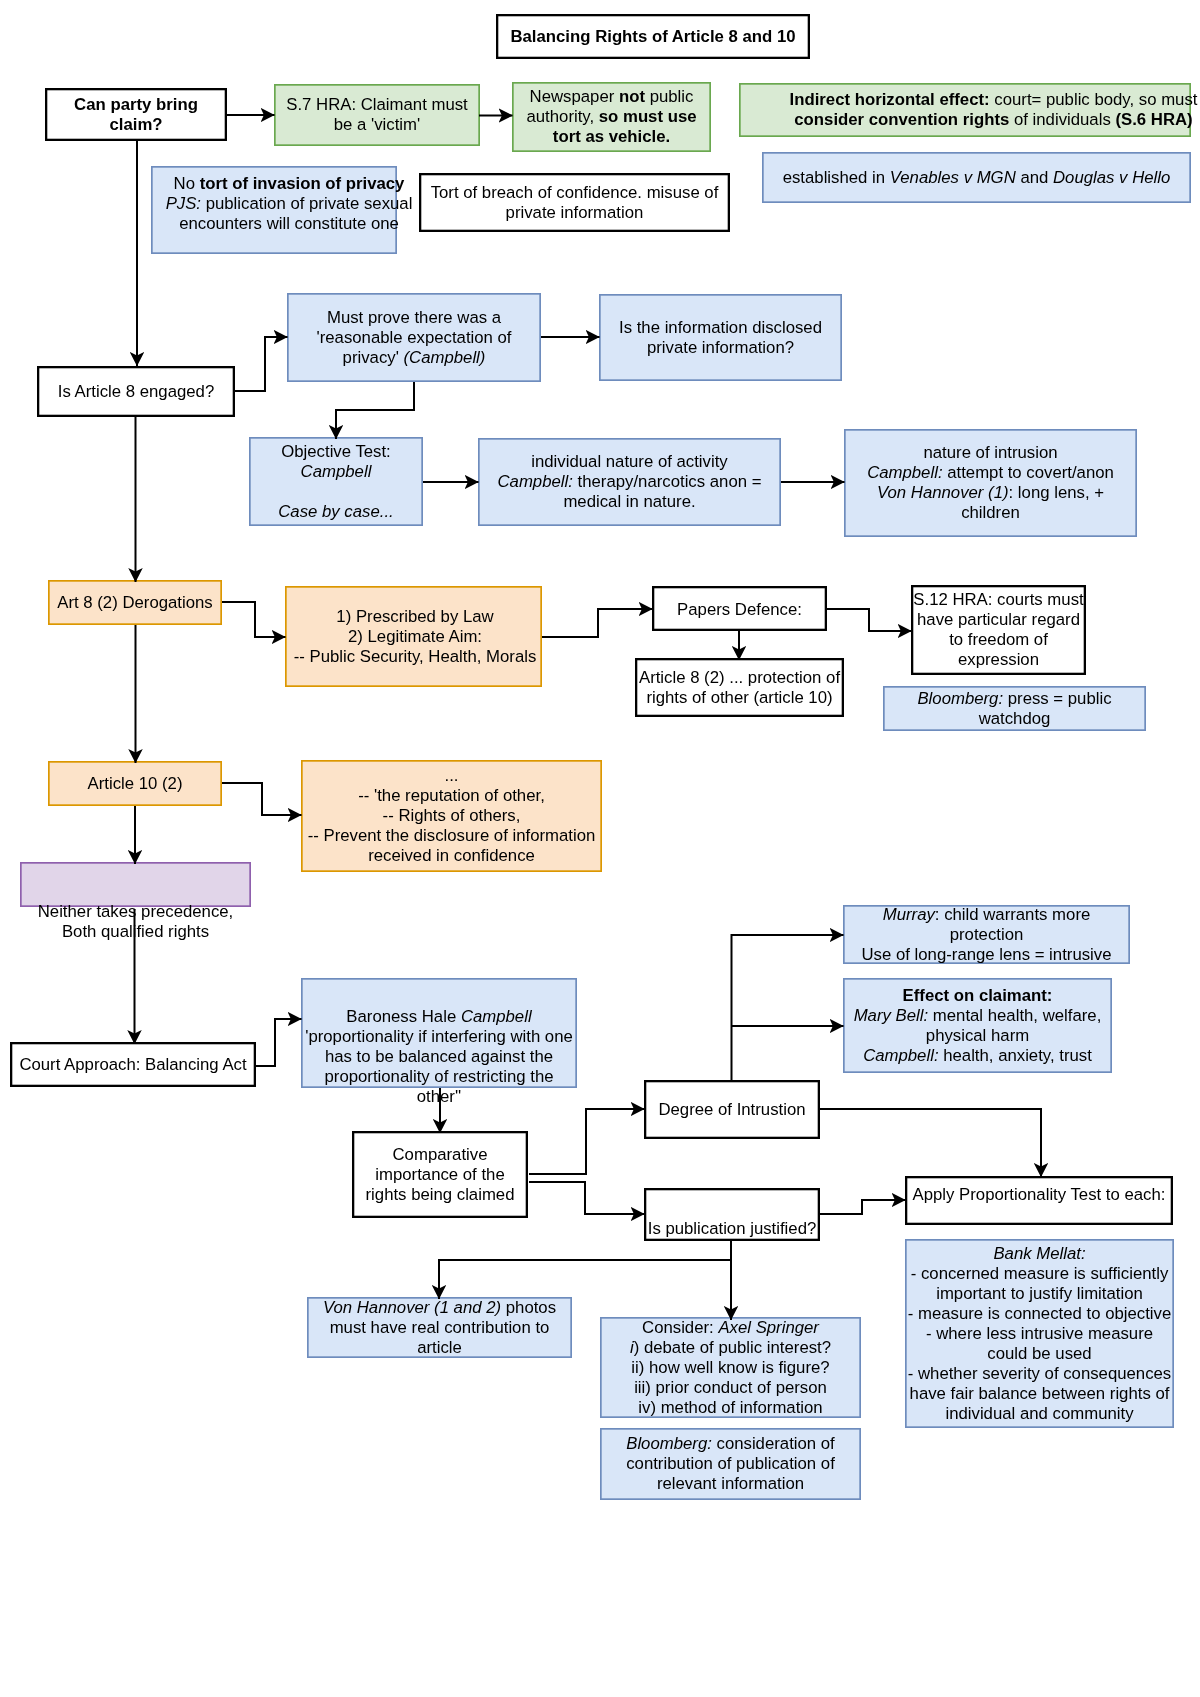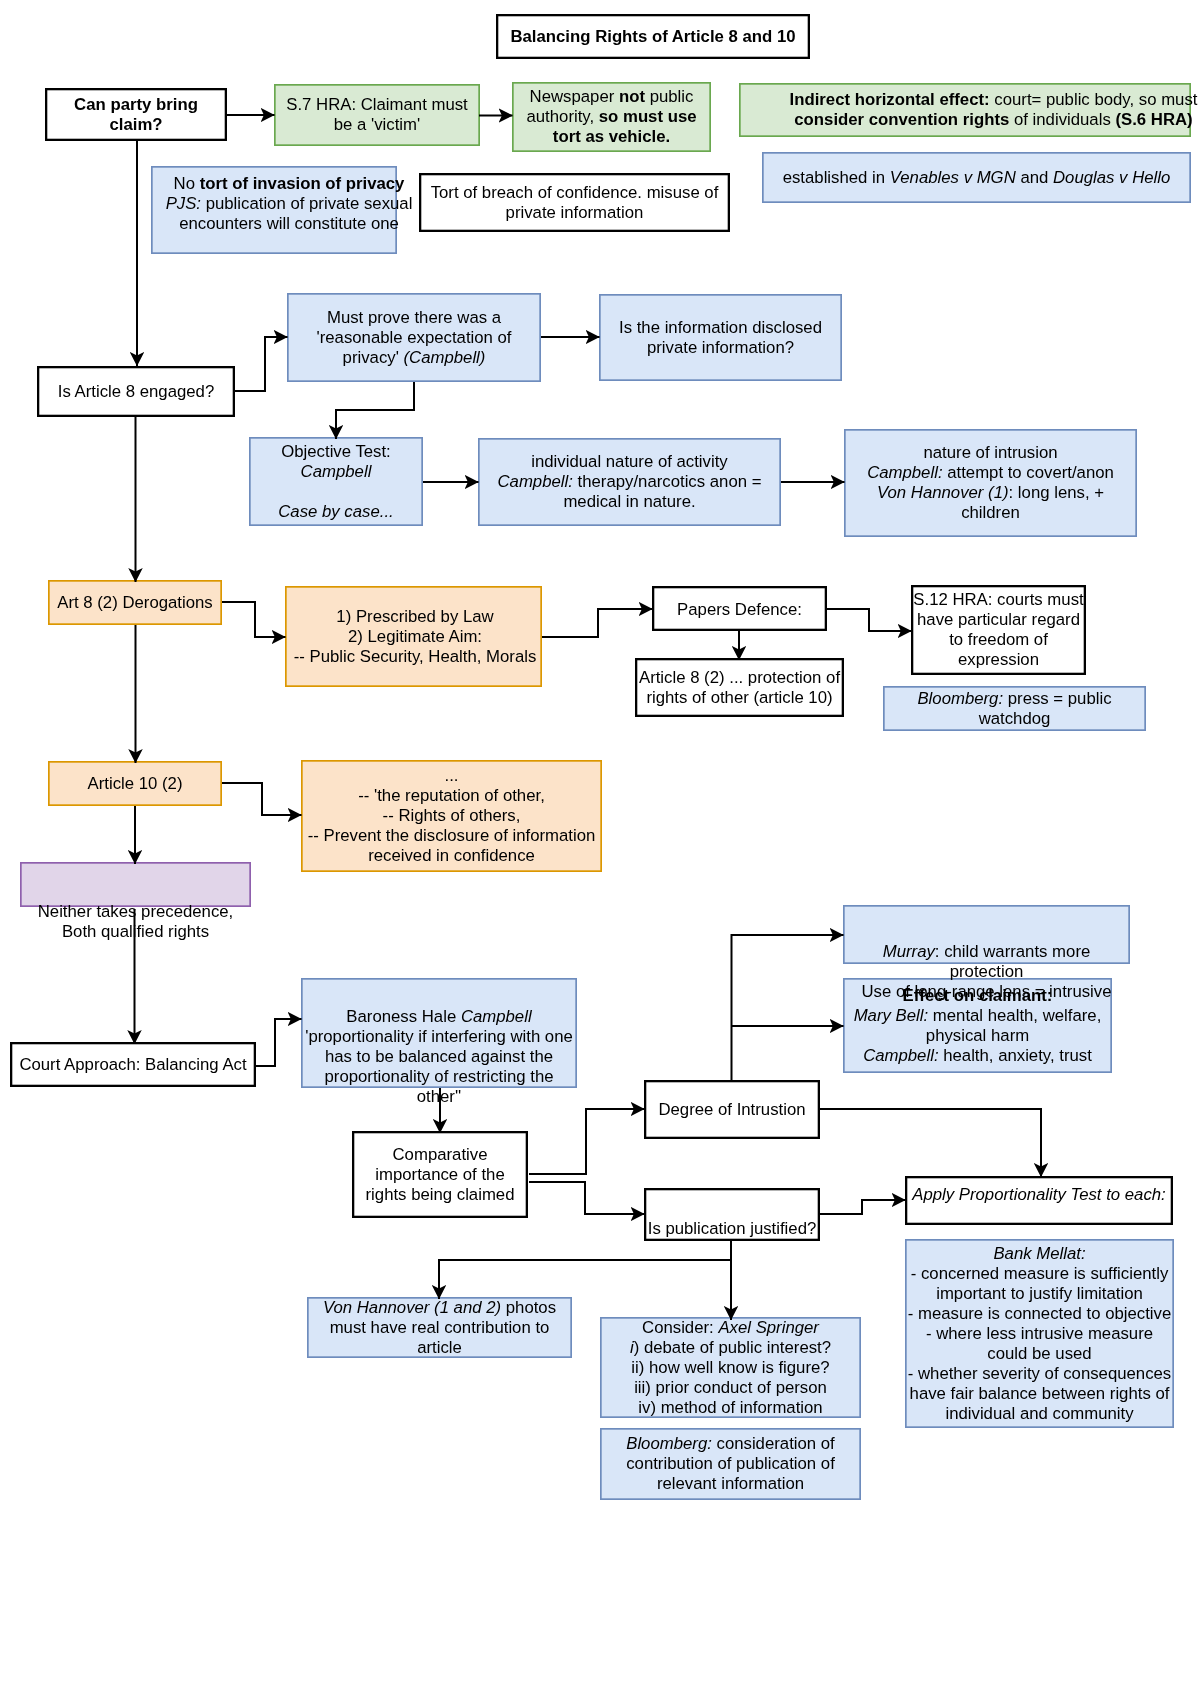--- a/index.html
+++ b/index.html
@@ -198,41 +198,41 @@
 </div>
 
 <div class="node fill-white" style="left:10px;top:1042px;width:246px;height:45px;">
   <div class="txt">Court Approach: Balancing Act</div>
 </div>
 
 <div class="node fill-blue" style="left:301px;top:978px;width:276px;height:110px;margin-top:24px;">
   <div class="txt"><span>Baroness Hale </span><span class="ital">Campbell</span><br><span>'proportionality if interfering with one has to be balanced against the proportionality of restricting the other''</span></div>
 </div>
 
-<div class="node fill-blue" style="left:843px;top:942px;width:287px;height:59px;">
+<div class="node fill-blue" style="left:843px;top:905px;width:287px;height:59px;">
   <div class="txt"><span class="ital">Murray</span><span>: child warrants more protection</span><br><span>Use of long-range lens = intrusive</span></div>
 </div>
 
 <div class="node fill-blue" style="left:843px;top:978px;width:269px;height:95px;">
   <div class="txt"><span class="bold">Effect on claimant:</span><br><span class="ital">Mary Bell:</span><span> mental health, welfare, physical harm</span><br><span class="ital">Campbell:</span><span> health, anxiety, trust</span></div>
 </div>
 
 <div class="node fill-white" style="left:644px;top:1080px;width:176px;height:59px;">
   <div class="txt">Degree of Intrustion</div>
 </div>
 
 <div class="node fill-white" style="left:352px;top:1131px;width:176px;height:87px;">
   <div class="txt">Comparative importance of the rights being claimed</div>
 </div>
 
 <div class="node fill-white" style="left:644px;top:1188px;width:176px;height:53px;align-items:flex-end;">
   <div class="txt">Is publication justified?</div>
 </div>
 
-<div class="node fill-white" style="left:905px;top:1176px;width:268px;height:38px;font-style:italic;">
+<div class="node fill-white" style="left:905px;top:1176px;width:268px;height:38px;">
   <div class="txt">Apply Proportionality Test to each:</div>
 </div>
 
 <div class="node fill-blue" style="left:905px;top:1239px;width:269px;height:189px;">
   <div class="txt"><span class="ital">Bank Mellat:</span><br><span>- concerned measure is sufficiently important to justify limitation</span><br><span>- measure is connected to objective</span><br><span>- where less intrusive measure could be used</span><br><span>- whether severity of consequences have fair balance between rights of individual and community</span></div>
 </div>
 
 <div class="node fill-blue" style="left:307px;top:1297px;width:265px;height:61px;">
   <div class="txt"><span class="ital">Von Hannover (1 and 2)</span><span> photos must have real contribution to article</span></div>
 </div>

